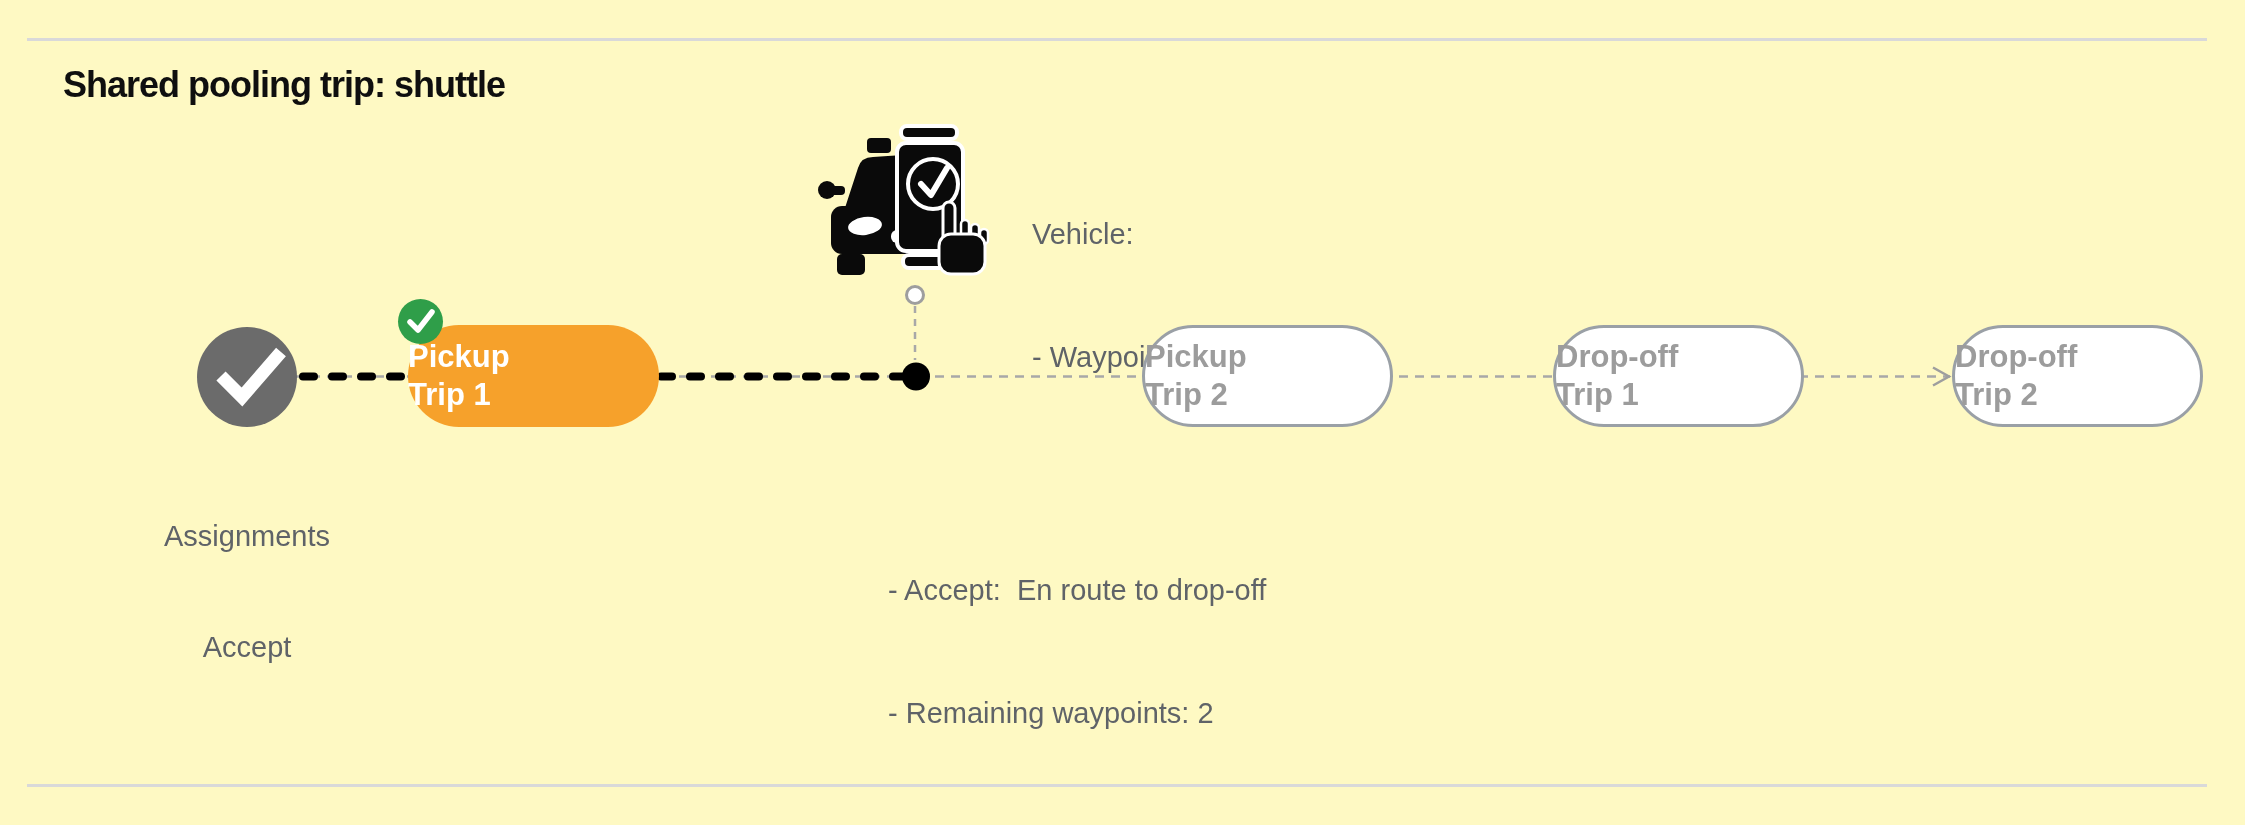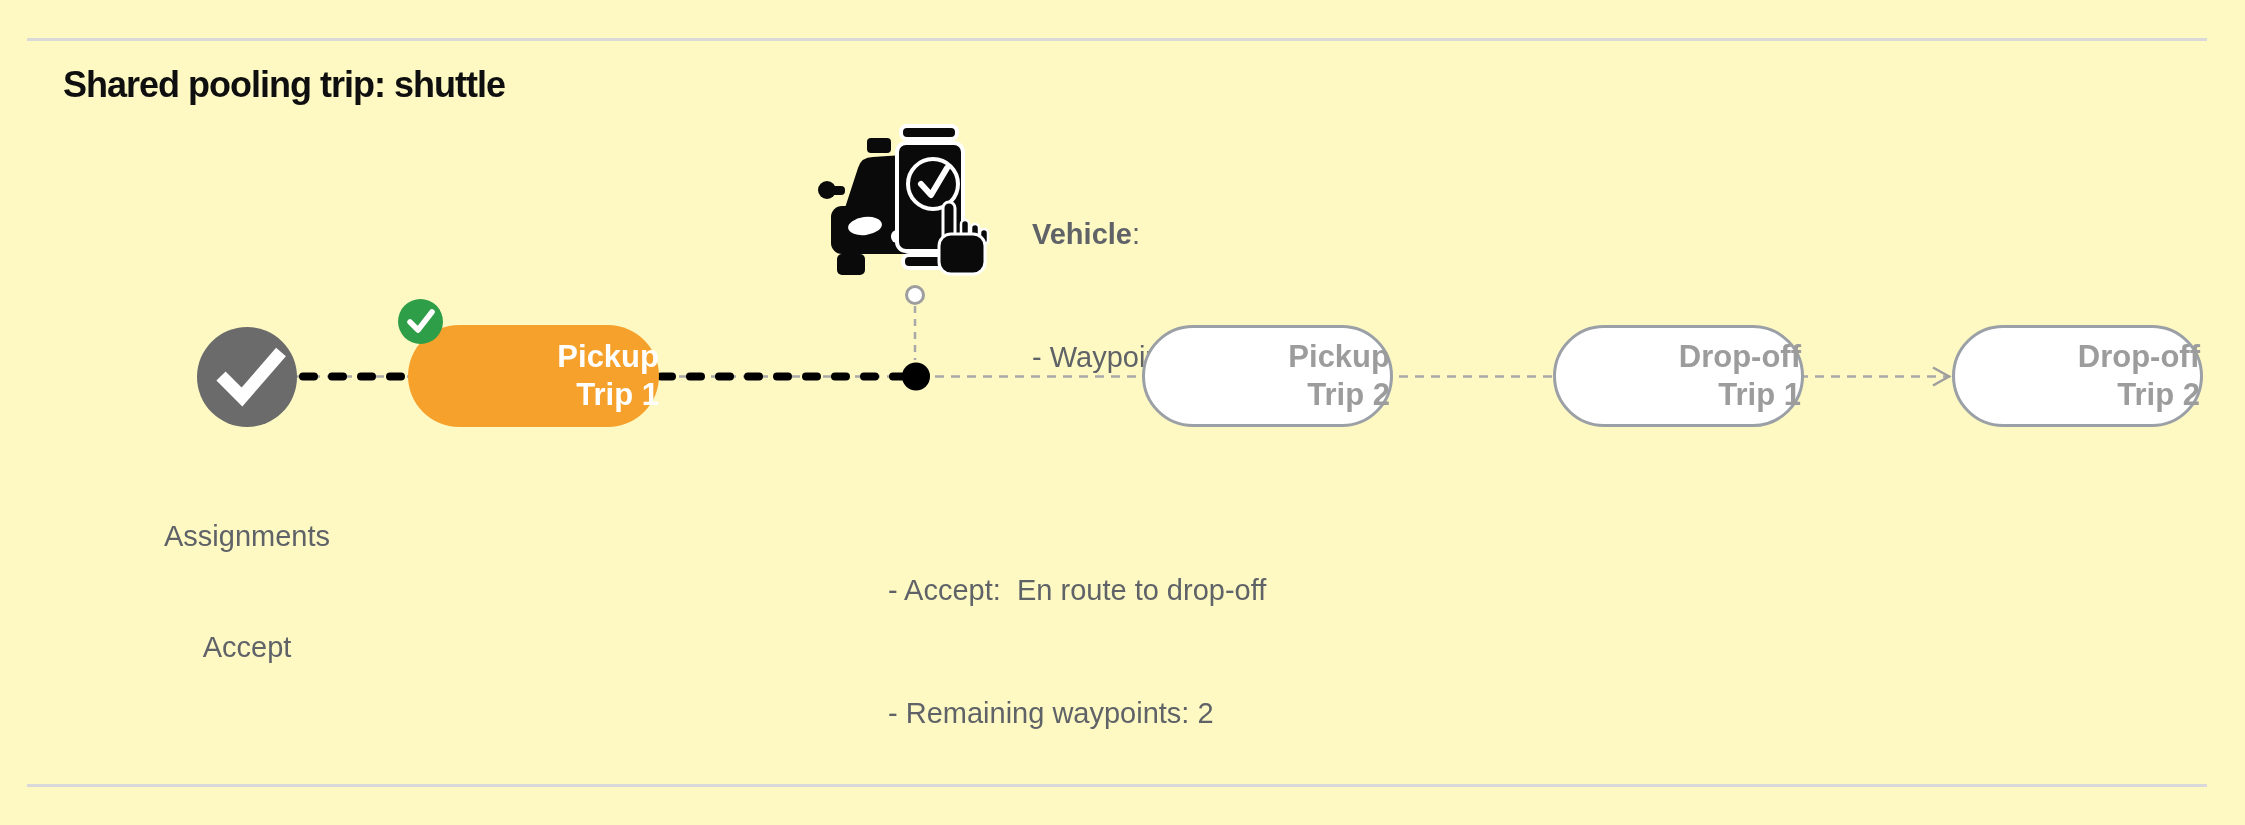--- a/index.html
+++ b/index.html
@@ -18,40 +18,40 @@
   .node-circle{
     position:absolute;left:197px;top:327px;width:100px;height:100px;border-radius:50%;
     background:#6b6b6b;z-index:2;display:flex;align-items:center;justify-content:center;
   }
   .node-label{
     position:absolute;left:72px;top:444px;width:350px;text-align:center;
     color:#5f6368;font-size:29px;line-height:37px;z-index:2;white-space:pre;
   }
   .pill{
     position:absolute;top:325px;width:251px;height:102px;border-radius:51px;
-    display:flex;flex-direction:column;align-items:flex-end;justify-content:center;
+    display:flex;flex-direction:column;align-items:flex-start;justify-content:center;
     font-size:31px;font-weight:bold;line-height:38px;z-index:2;box-sizing:border-box;
     white-space:pre;
   }
   .pill--active{left:408px;background:#f6a12b;color:#ffffff;}
   .pill--pending{background:#ffffff;border:3px solid #9aa0a6;color:#9c9c9c;}
   .pill--p2{left:1142px;}
   .pill--d1{left:1553px;}
   .pill--d2{left:1952px;}
   .badge{
     position:absolute;left:398px;top:299px;width:45px;height:45px;border-radius:50%;
     background:#2f9e49;z-index:3;display:flex;align-items:center;justify-content:center;
   }
   .vehicle-icon{position:absolute;left:815px;top:116px;z-index:2;}
   .info{
     position:absolute;color:#5f6368;font-size:29px;line-height:41px;z-index:2;white-space:pre;
   }
   .info--vehicle{left:1032px;top:132px;}
   .info--trips{left:888px;top:488px;}
-  .info b{font-weight:bold;}
+  .info b{font-weight:normal;}
 </style>
 </head>
 <body>
 
 <div class="stage">
 
   <div class="rule rule--top"></div>
   <div class="rule rule--bottom"></div>
 
   <div class="title">Shared pooling trip: shuttle</div>

